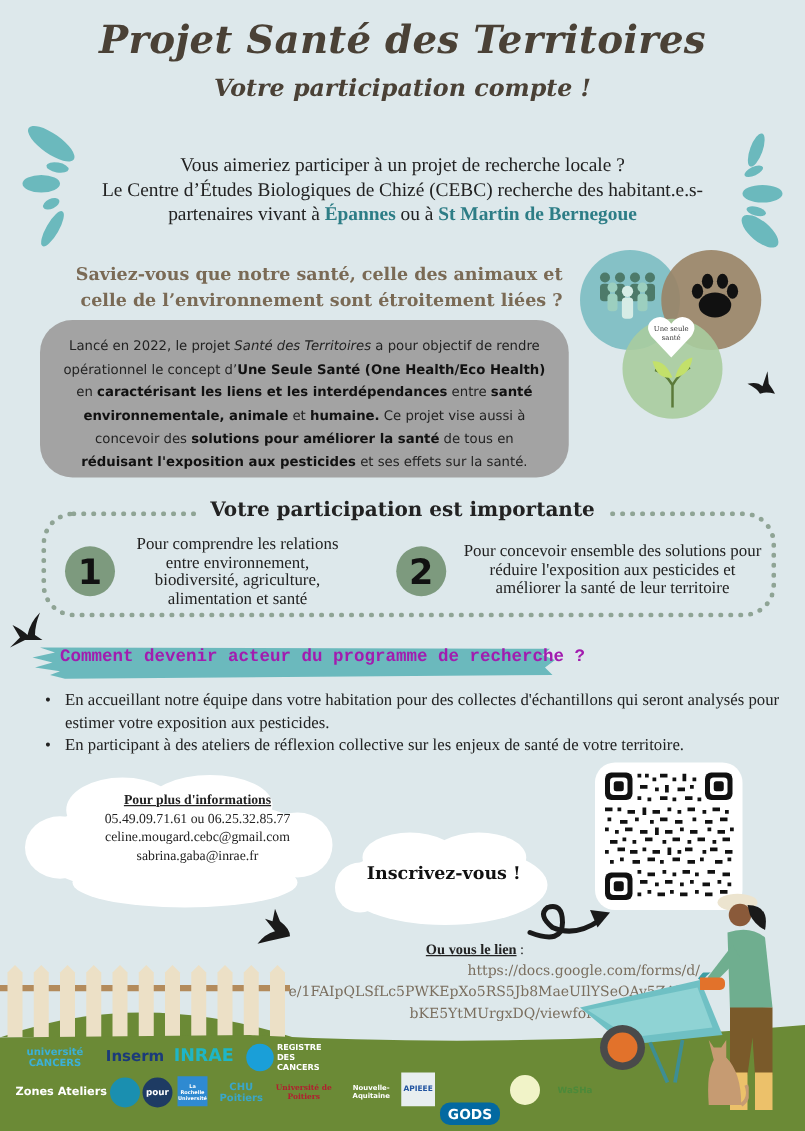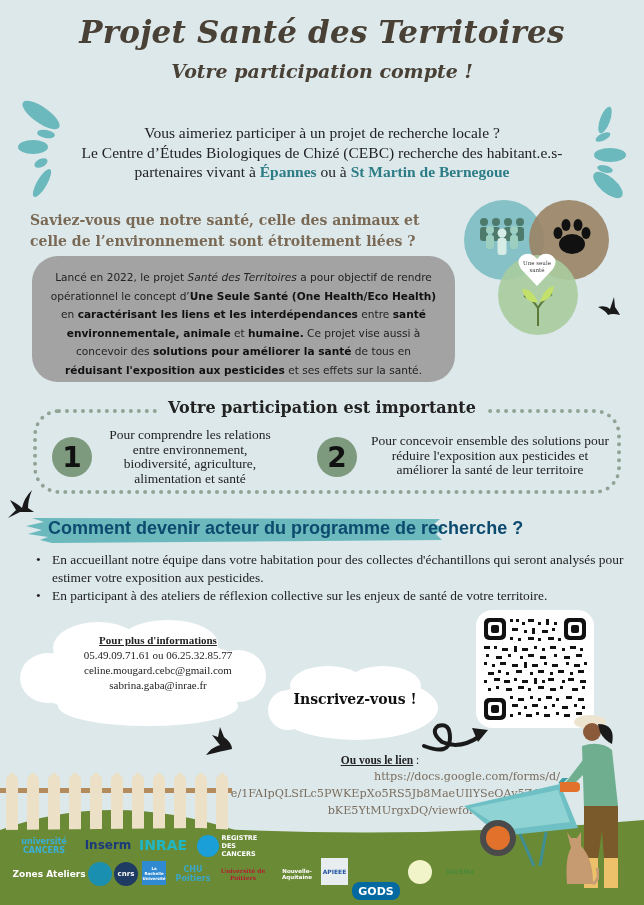--- a/index.html
+++ b/index.html
@@ -26,21 +26,21 @@
   .intro {
     left: 40px; width: 564px; top: 123px; text-align: center;
     font-family: "Liberation Serif", serif; font-size: 15.5px; line-height: 19.5px; color: #222;
   }
   .intro .place { color: #2d7d86; font-weight: bold; }
 
   .splash { fill: #6bb9bd; }
 
   
   .question {
-    left: 30px; width: 420px; top: 210px; text-align: left;
+    left: 30px; width: 420px; top: 210px; text-align: right;
     font-family: "DejaVu Serif", serif; font-weight: bold;
     font-size: 14px; line-height: 21px; color: #7a6a55;
   }
   .infobox {
     left: 32px; width: 423px; top: 256px; height: 126px;
     background: #a3a3a3; border-radius: 26px;
     padding: 12px 16px; text-align: center;
     font-family: "DejaVu Sans", sans-serif; font-size: 10.6px; line-height: 18.5px; color: #222;
   }
   .infobox b { font-weight: bold; color: #111; }
@@ -67,21 +67,21 @@
     font-family: "Liberation Serif", serif; font-size: 13.5px; line-height: 14.5px;
     text-align: center; color: #222;
   }
 
   
   .brush {
     left: 22px; top: 516px; width: 424px; height: 28px;
   }
   .comment-title {
     left: 48px; top: 518px;
-    font-family: Liberation Sans, sans-serif; font-weight: bold; font-size: 18px; color: #0c4a6e;
+    font-family: Liberation Mono, monospace; font-weight: bold; font-size: 14px; color: #a21caf;
   }
   .bullets {
     left: 36px; top: 551px; width: 600px;
     font-family: "Liberation Serif", serif; font-size: 13.4px; line-height: 18px; color: #222;
     list-style: none;
   }
   .bullets li { position: relative; padding-left: 16px; }
   .bullets li::before { content: "•"; position: absolute; left: 0; top: 0; }
 
   
@@ -445,21 +445,21 @@
 <div>
   <div class="logo" style="left:10px;top:834px;width:68px;height:24px;font-size:8px;color:#3bb0d6;">université CANCERS</div>
   <div class="logo" style="left:84px;top:834px;width:48px;height:22px;font-size:12px;color:#1b3a7a;">Inserm</div>
   <div class="logo" style="left:136px;top:834px;width:54px;height:22px;font-size:14px;color:#1fb6c6;">INRAE</div>
   <div class="logo" style="left:194px;top:832px;width:80px;height:28px;">
     <span style="width:22px;height:22px;border-radius:50%;background:#1a9fd8;display:inline-block;margin-right:3px;"></span>
     <span style="font-size:6.5px;color:#fff;text-align:left;line-height:8px;width:50px;">REGISTRE DES CANCERS</span>
   </div>
   <div class="logo" style="left:10px;top:862px;width:78px;height:24px;font-size:9px;color:#fff;">Zones Ateliers</div>
   <div class="logo" style="left:88px;top:862px;width:24px;height:24px;border-radius:50%;background:#1a8fb0;"></div>
-  <div class="logo" style="left:114px;top:862px;width:24px;height:24px;border-radius:50%;background:#1e3b63;color:#fff;font-size:7px;">cnrs</div>
+  <div class="logo" style="left:114px;top:862px;width:24px;height:24px;border-radius:50%;background:#1e3b63;color:#fff;font-size:7px;">pour</div>
   <div class="logo" style="left:142px;top:861px;width:24px;height:24px;background:#2f8ad1;color:#fff;font-size:4px;">La Rochelle Université</div>
   <div class="logo" style="left:170px;top:862px;width:46px;height:24px;font-size:8px;color:#3aa6c8;">CHU Poitiers</div>
   <div class="logo" style="left:218px;top:860px;width:50px;height:28px;font-size:6px;color:#b02030;font-family:'DejaVu Serif',serif;">Université de Poitiers</div>
   <div class="logo" style="left:272px;top:862px;width:50px;height:24px;font-size:5.5px;color:#fff;">Nouvelle-Aquitaine</div>
   <div class="logo" style="left:321px;top:858px;width:27px;height:27px;background:#e8eef0;color:#2254a0;font-size:6px;">APIEEE</div>
   <div class="logo" style="left:352px;top:862px;width:48px;height:18px;font-size:11px;color:#fff;background:#0369a1;border-radius:8px;margin-top:20px;">GODS</div>
   <div class="logo" style="left:408px;top:860px;width:24px;height:24px;border-radius:50%;background:#f1f3c8;"></div>
   <div class="logo" style="left:440px;top:860px;width:40px;height:24px;font-size:7px;color:#4c8a3a;">WaSHa</div>
 </div>
 

